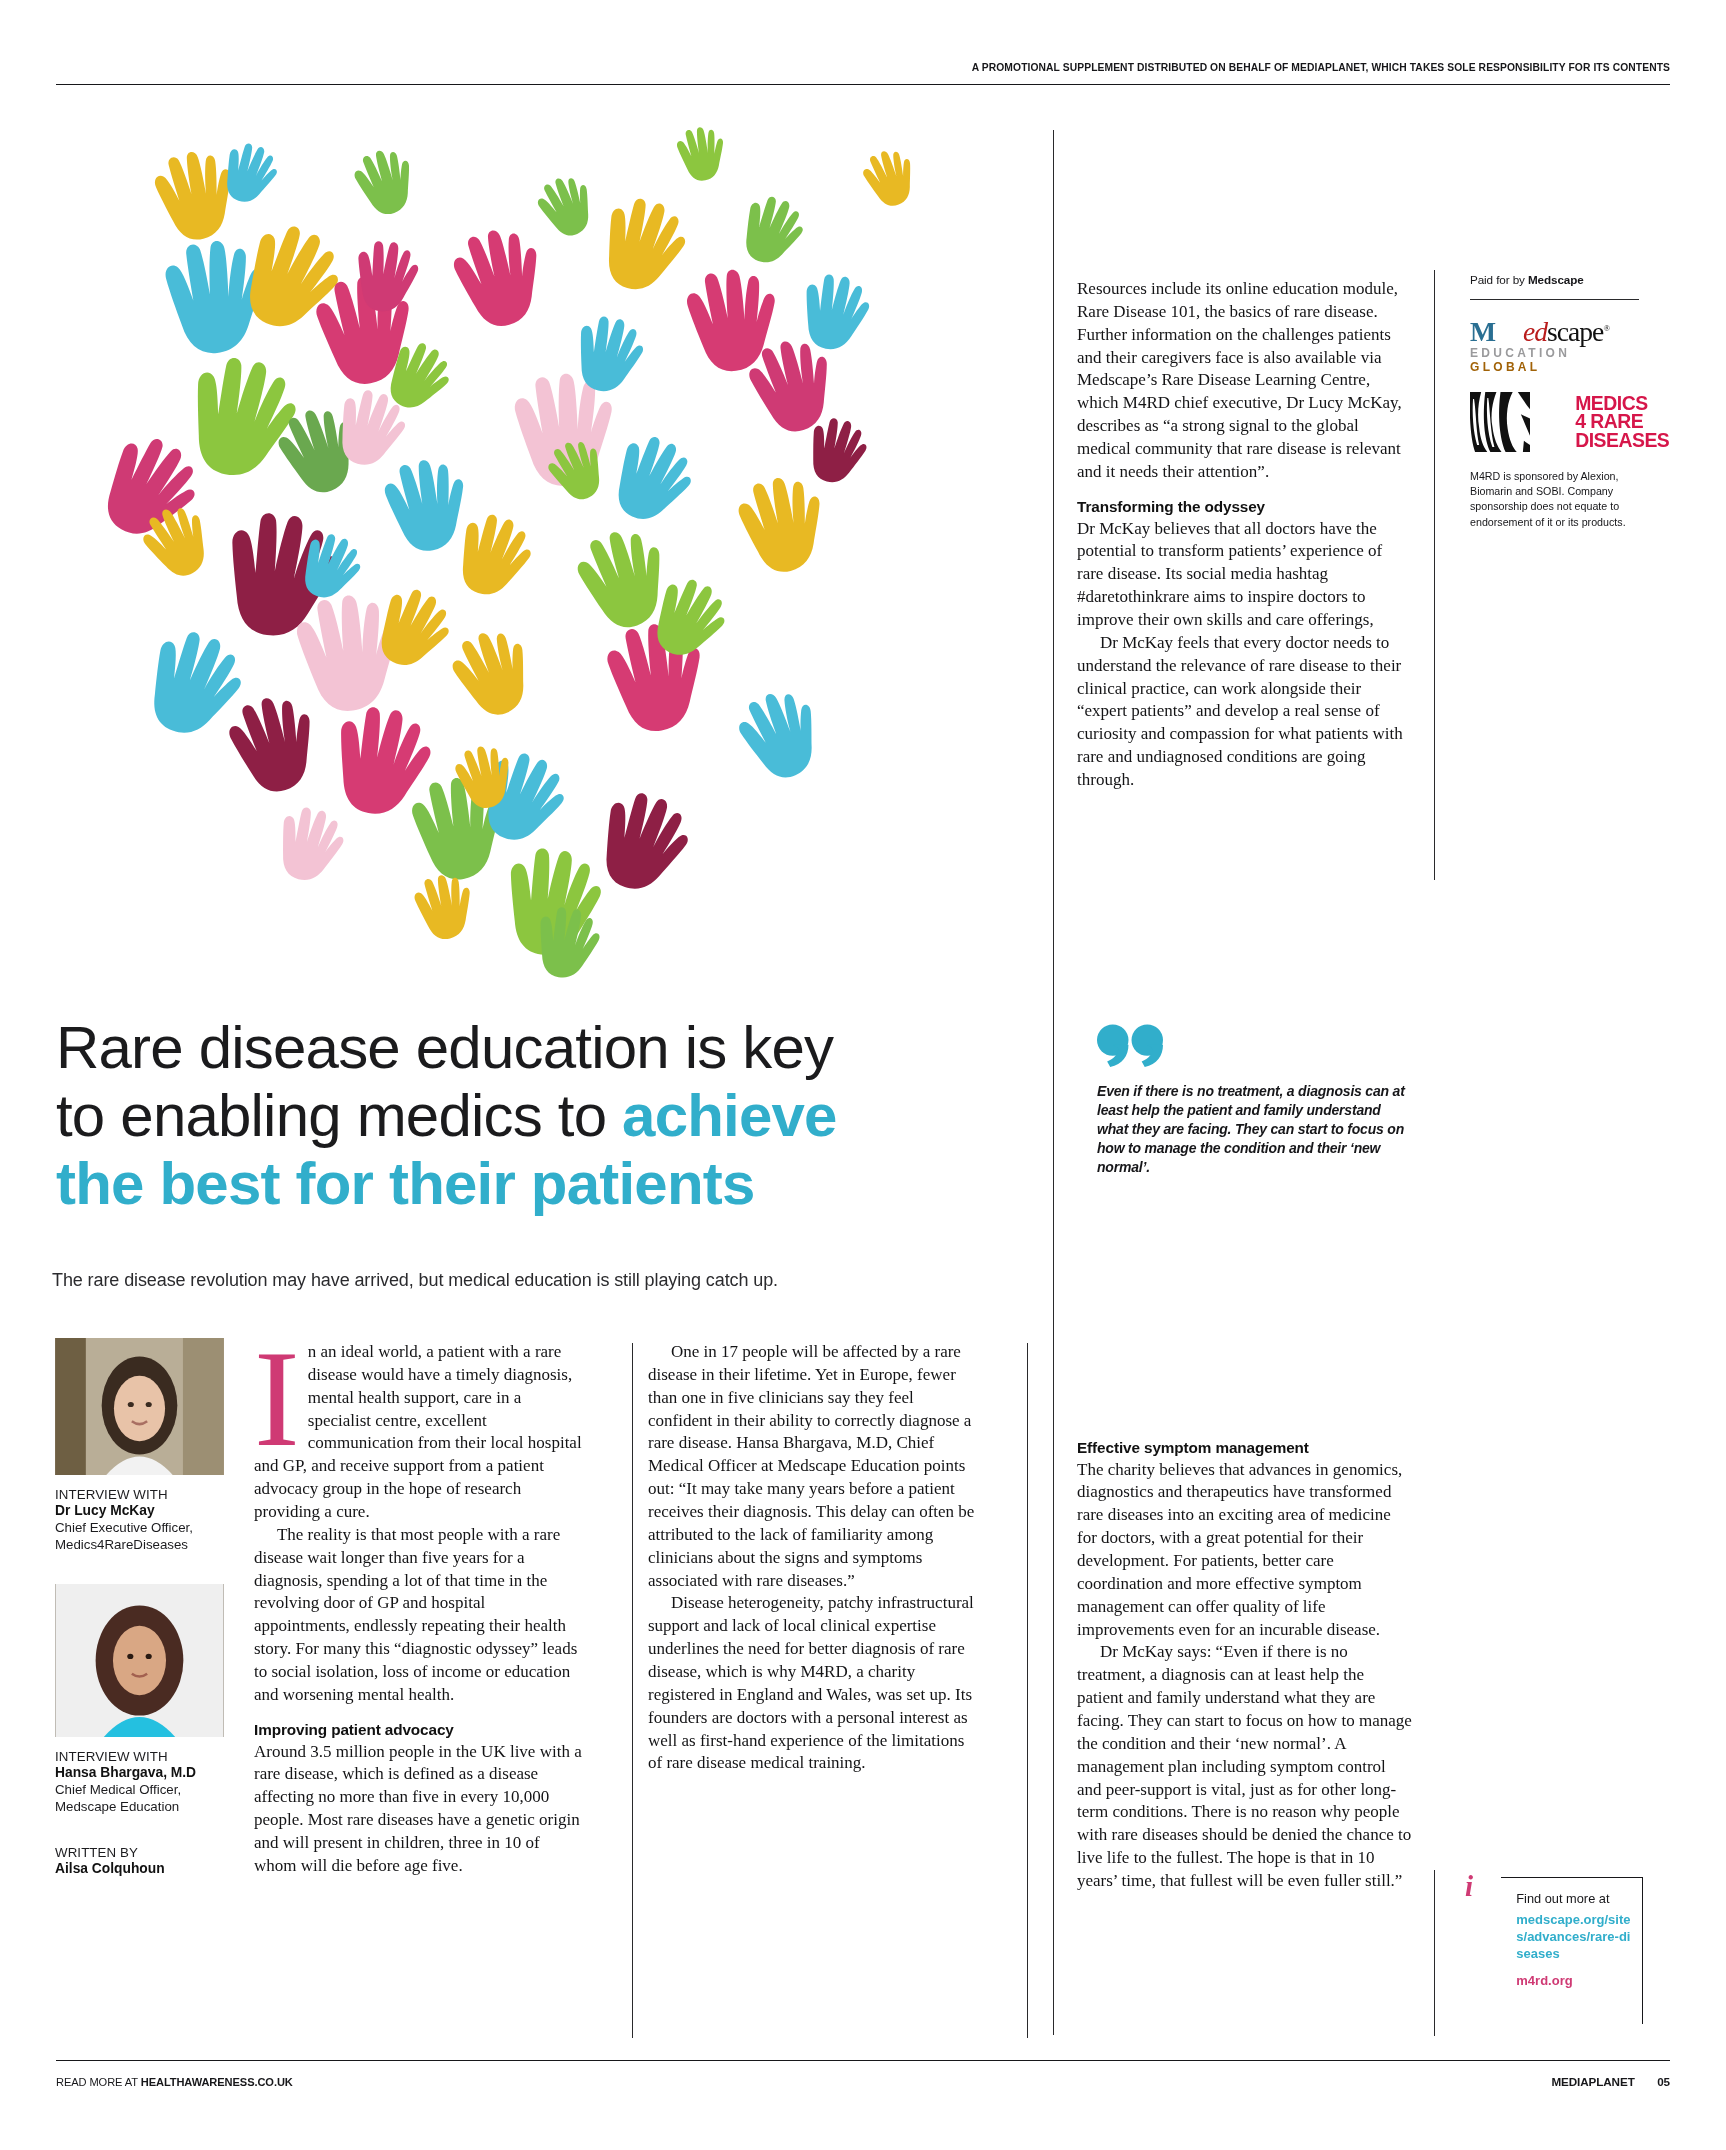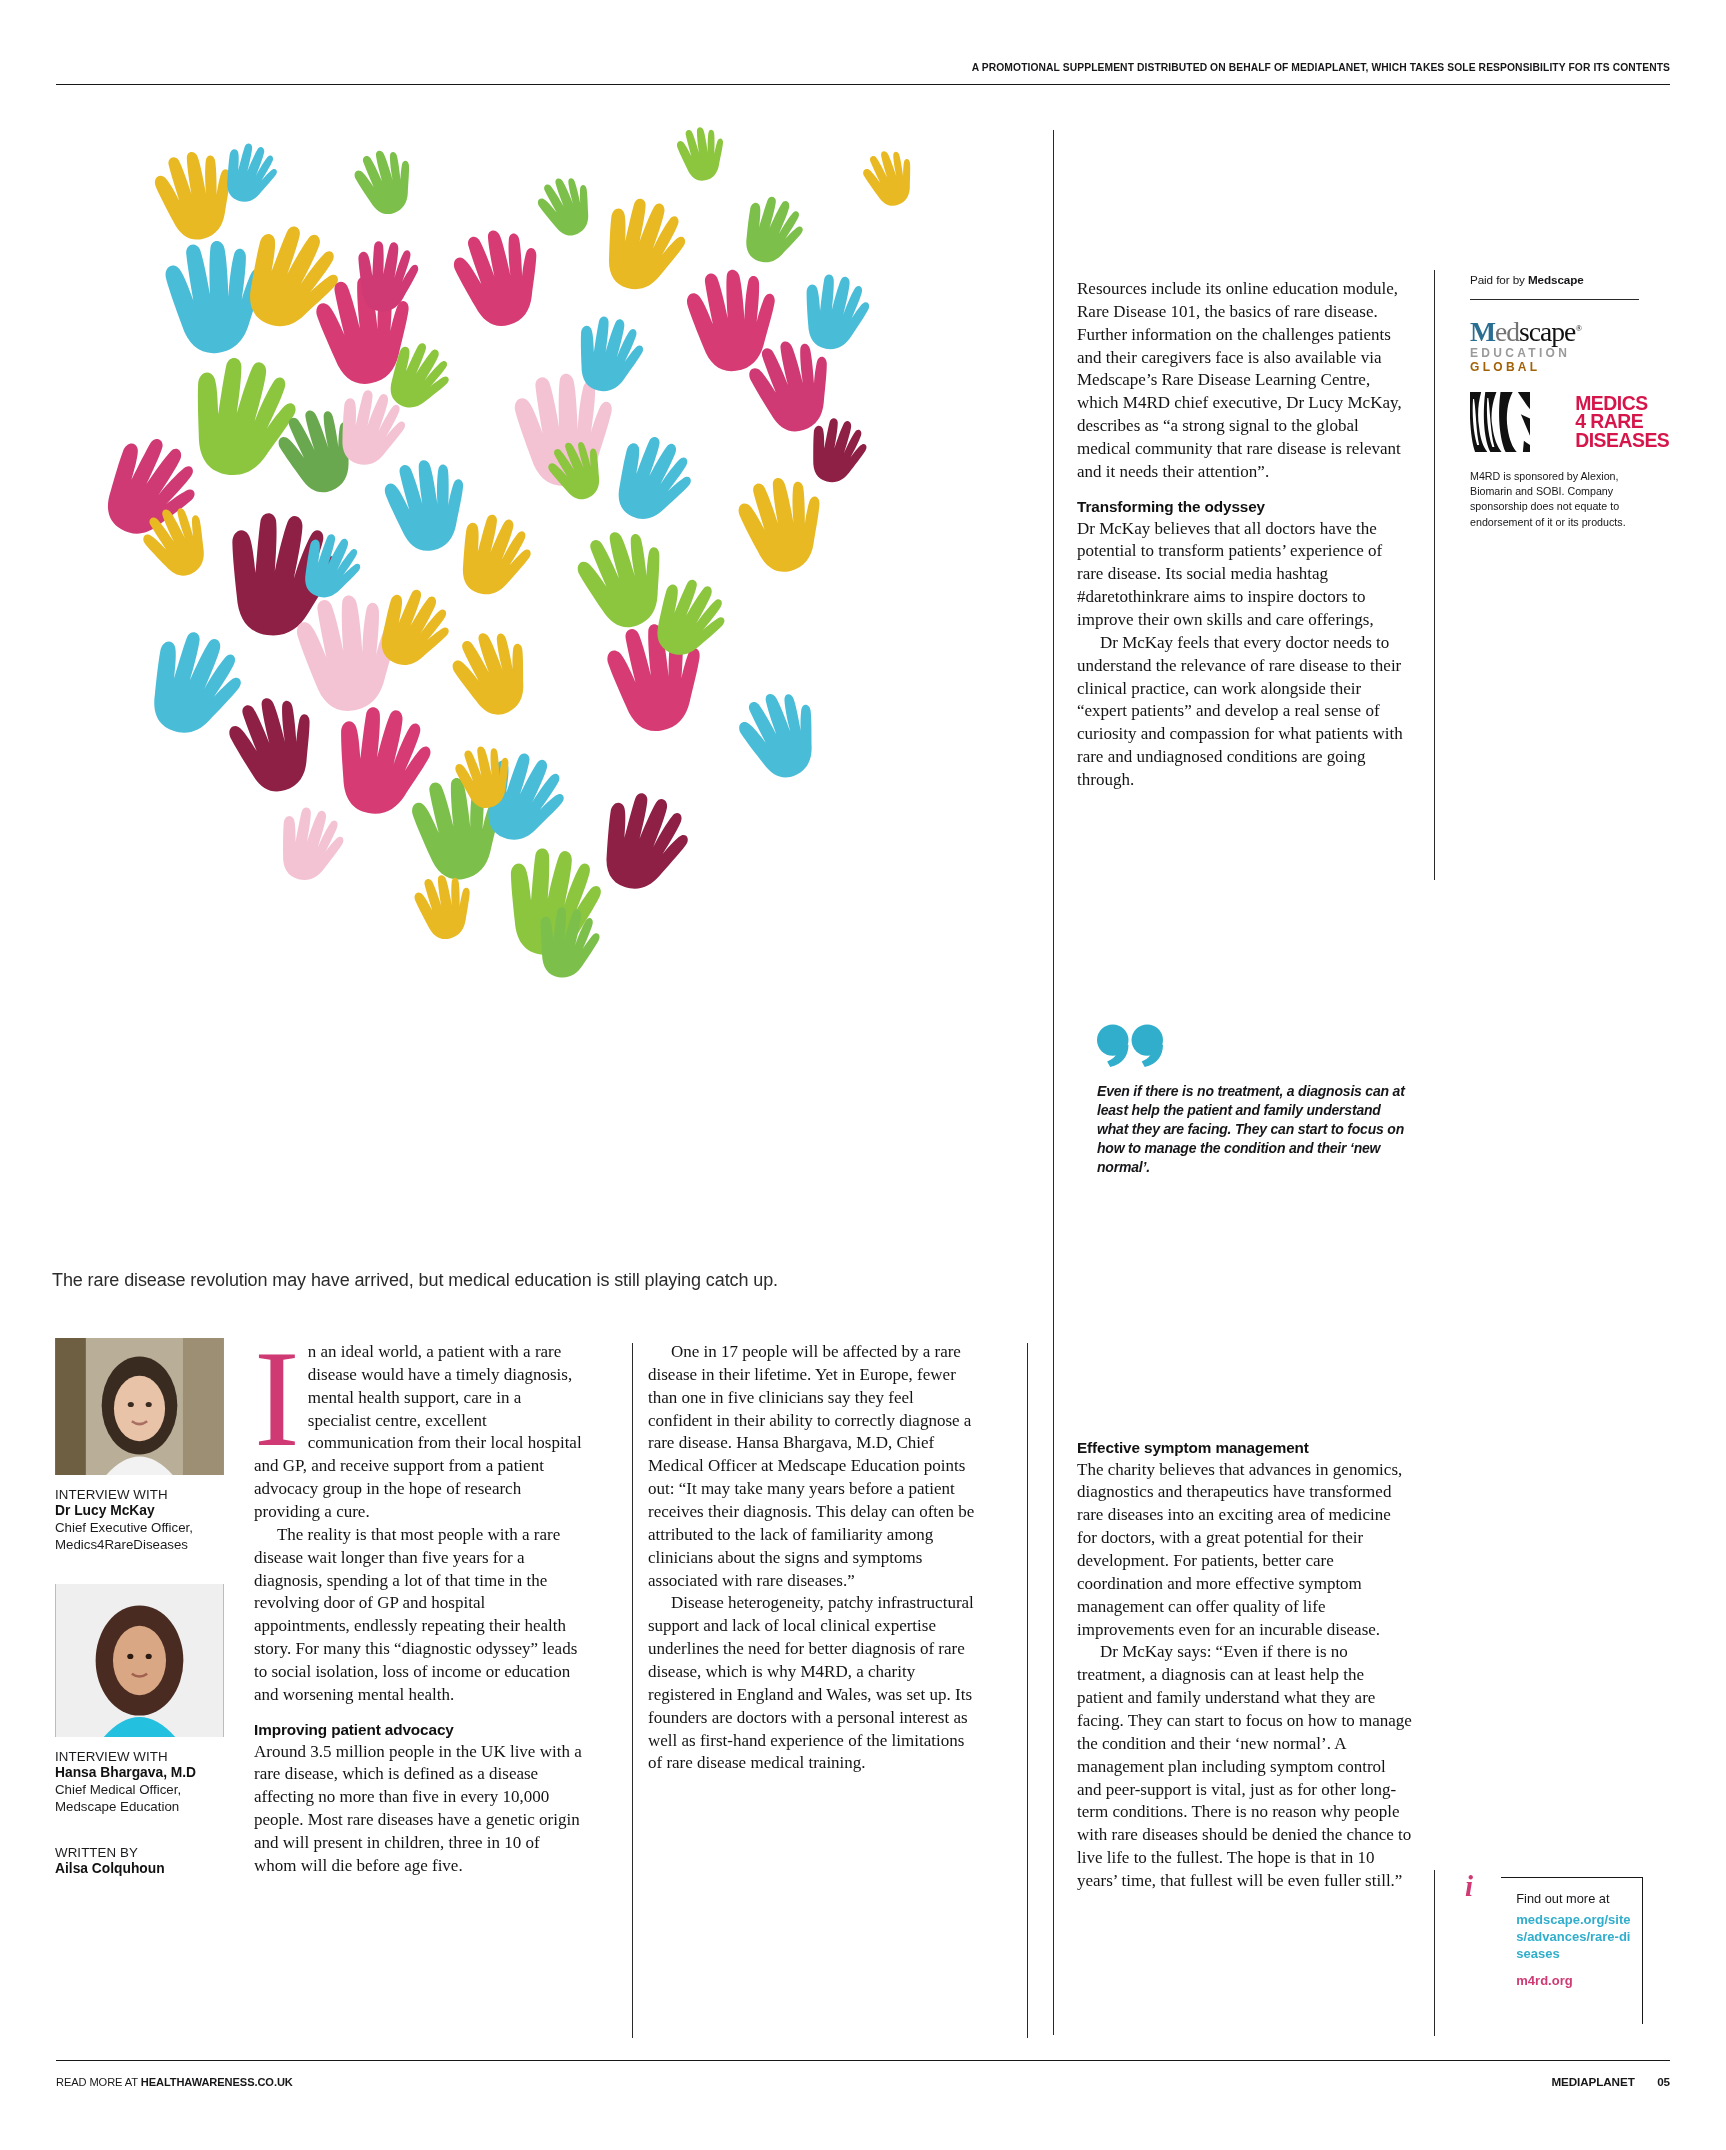--- a/index.html
+++ b/index.html
@@ -128,21 +128,21 @@
   }
   .paidfor{font-size:11.7px;color:#17171a;letter-spacing:-0.1px;}
   .paidfor b{font-weight:700;}
   .sponsor-rule{border-top:1px solid #2a2a2c;margin:13.3px 0 17.4px 0;}
   .medscape-logo{margin-bottom:17.4px;}
   .medscape-logo .line1{
     font-family:"Liberation Serif", serif;
     font-size:27.6px;letter-spacing:-1px;line-height:1;
   }
   .medscape-logo .line1 .m{color:#2a6f92;font-weight:700;}
-  .medscape-logo .line1 .ed{color:#737373;}
+  .medscape-logo .line1 .ed{color:#b91c1c;font-style:italic;margin-left:28px;}
   .medscape-logo .line1 .rest{color:#111;}
   .medscape-logo .line1 .reg{font-size:8.7px;vertical-align:super;color:#111;}
   .medscape-logo .line2{
     font-family:"Liberation Sans", sans-serif;
     font-size:12px;font-weight:700;letter-spacing:3.3px;margin-top:1px;
   }
   .medscape-logo .line2 .edu{color:#9a9a9c;}
   .medscape-logo .line2 .glob{color:#a16207;}
 
   .m4rd{display:flex;align-items:stretch;margin-bottom:17.4px;gap:38px;}
@@ -262,20 +262,27 @@
         <use href="#hand" transform="translate(610,580) scale(0.8) rotate(-24)" fill="#49bcd8"></use>
         <use href="#hand" transform="translate(430,760) scale(0.66) rotate(10)" fill="#7cc04b"></use>
         <use href="#hand" transform="translate(340,620) scale(0.58) rotate(-16)" fill="#e8b923"></use>
         <use href="#hand" transform="translate(210,390) scale(0.6) rotate(22)" fill="#49bcd8"></use>
         <use href="#hand" transform="translate(430,330) scale(0.55) rotate(-28)" fill="#8cc63f"></use>
         <use href="#hand" transform="translate(250,110) scale(0.66) rotate(6)" fill="#cf3a74"></use>
       </g>
     </svg>
   </div>
 
+  <div class="headline">
+    <h1>
+      <span>Rare disease education is key</span><br>
+      <span>to enabling medics to </span><span class="accent">achieve</span><br>
+      <span class="accent">the best for their patients</span>
+    </h1>
+  </div>
   <div class="standfirst">The rare disease revolution may have arrived, but medical education is still playing catch up.</div>
 
   <div class="rail">
 
     <div class="photo">
       <svg viewBox="0 0 330 268" width="169" height="137" aria-hidden="true">
         <rect width="330" height="268" fill="#cfc6b3"></rect>
         <rect width="330" height="268" fill="#b9ae97"></rect>
         <rect x="0" y="0" width="60" height="268" fill="#6e5f43"></rect>
         <rect x="250" y="0" width="80" height="268" fill="#9c8f73"></rect>

